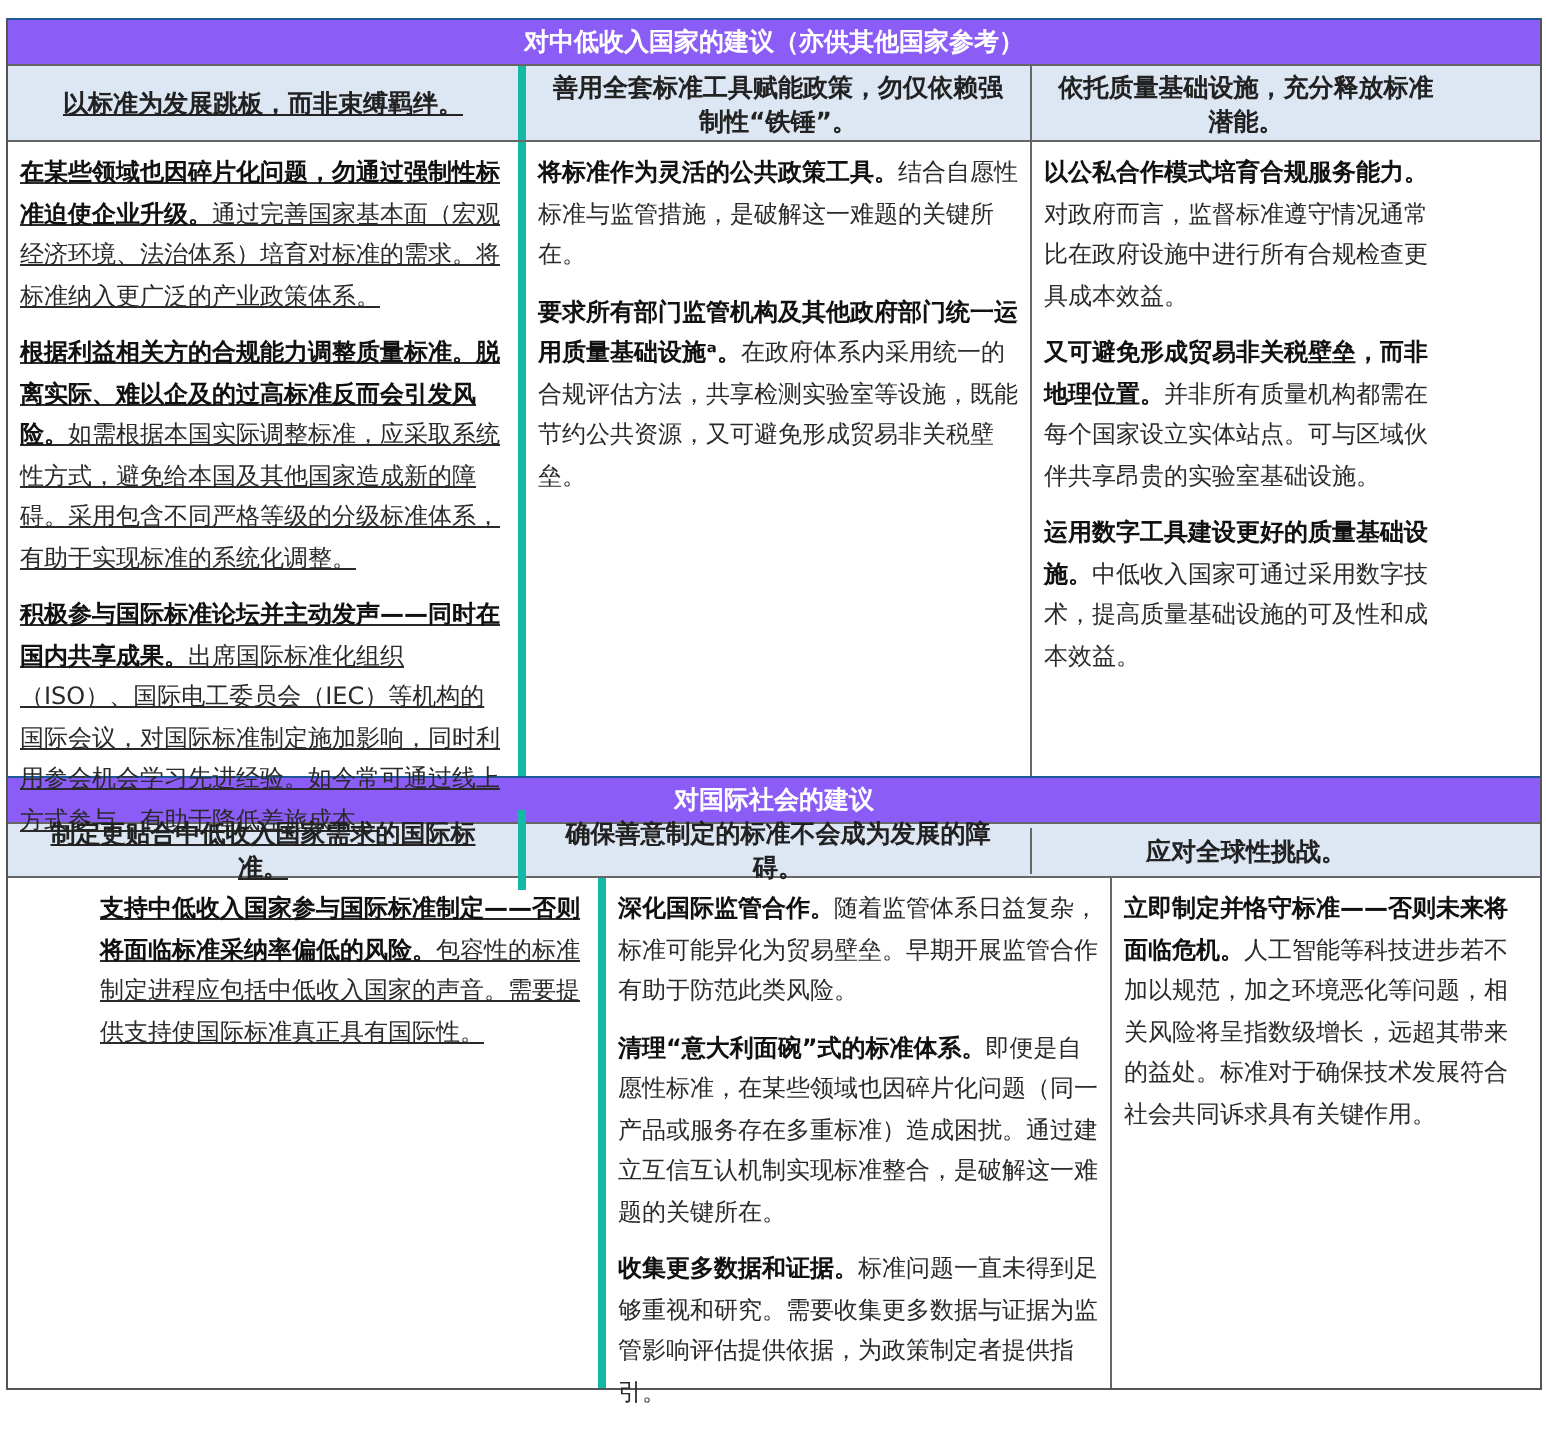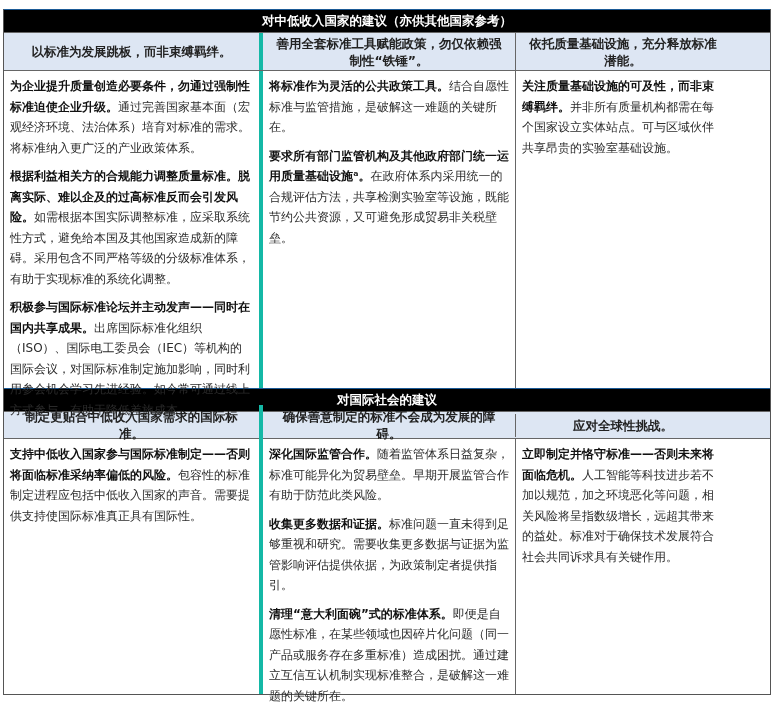--- a/index.html
+++ b/index.html
@@ -1,78 +1,80 @@
 <!DOCTYPE html>
 <html><head>
   <meta charset="utf-8">
   <style>
     html, body { margin: 0; padding: 0; background: #ffffff; }
     body { width: 773px; height: 725px; position: relative; overflow: hidden;
       font-family: "DejaVu Sans", "Liberation Sans", sans-serif; color: #222; }
     .table { position: absolute; left: 3px; top: 9px; width: 766px;
       border-left: 1.5px solid #555; border-right: 1.5px solid #555; border-bottom: 1.5px solid #555; }
-    .sec-title { background: #000000; color: #fff; font-weight: bold; font-size: 12.5px;
+    .sec-title { background: #8b5cf6; color: #fff; font-weight: bold; font-size: 12.5px;
       text-align: center; height: 22px; line-height: 22px; border-top: 1.5px solid #1b5a96; }
     .row { display: flex; }
     .sub { background: #dde6f3; border-top: 1px solid #666; border-bottom: 1px solid #666; }
     .sub .cell { font-weight: bold; font-size: 12.5px; text-align: center; display: flex;
       align-items: center; justify-content: center; padding: 3px 10px; line-height: 17px; }
     .sub1 { height: 37px; }
     .sub2 { height: 26px; align-items: center; }
     .cell { box-sizing: border-box; }
-    .c1 { width: 255px; }
+    .c1 { width: 255px; text-decoration: underline; }
     .c2 { width: 256px; border-left: 4px solid #14b8a6; }
     .c3 { width: 215px; border-left: 1px solid #666; }
     .body .cell { padding: 5px 5px 4px 6px; font-size: 12px; line-height: 20.5px; color: #2a2a2a; }
     .body1 { height: 317px; }
-    .body2 { height: 255px; }
+    .body2 { height: 255px; justify-content: flex-end; }
     .para { margin: 0 0 8px 0; }
     .para b { color: #111; }
     .source { position: absolute; left: 0; top: 740px; font-family: Liberation Mono, monospace;
       font-size: 17px; color: #b91c1c; letter-spacing: 0.5px; }
   </style>
 </head>
 <body>
 
 <div class="table">
   <div class="sec-title">对中低收入国家的建议（亦供其他国家参考）</div>
   <div class="row sub sub1">
     <div class="cell c1">以标准为发展跳板，而非束缚羁绊。</div>
     <div class="cell c2">善用全套标准工具赋能政策，勿仅依赖强制性“铁锤”。</div>
     <div class="cell c3">依托质量基础设施，充分释放标准潜能。</div>
   </div>
   <div class="row body body1">
     <div class="cell c1">
-      <p class="para"><b>为企业提升质量创造必要条件，勿通过强制性标准迫使企业升级。</b><span>通过完善国家基本面（宏观经济环境、法治体系）培育对标准的需求。将标准纳入更广泛的产业政策体系。</span></p>
+      <p class="para"><b>在某些领域也因碎片化问题，勿通过强制性标准迫使企业升级。</b><span>通过完善国家基本面（宏观经济环境、法治体系）培育对标准的需求。将标准纳入更广泛的产业政策体系。</span></p>
       <p class="para"><b>根据利益相关方的合规能力调整质量标准。脱离实际、难以企及的过高标准反而会引发风险。</b><span>如需根据本国实际调整标准，应采取系统性方式，避免给本国及其他国家造成新的障碍。采用包含不同严格等级的分级标准体系，有助于实现标准的系统化调整。</span></p>
       <p class="para"><b>积极参与国际标准论坛并主动发声——同时在国内共享成果。</b><span>出席国际标准化组织（ISO）、国际电工委员会（IEC）等机构的国际会议，对国际标准制定施加影响，同时利用参会机会学习先进经验。如今常可通过线上方式参与，有助于降低差旅成本。</span></p>
     </div>
     <div class="cell c2">
       <p class="para"><b>将标准作为灵活的公共政策工具。</b><span>结合自愿性标准与监管措施，是破解这一难题的关键所在。</span></p>
       <p class="para"><b>要求所有部门监管机构及其他政府部门统一运用质量基础设施ᵃ。</b><span>在政府体系内采用统一的合规评估方法，共享检测实验室等设施，既能节约公共资源，又可避免形成贸易非关税壁垒。</span></p>
     </div>
     <div class="cell c3">
-      <p class="para"><b>关注质量基础设施的可及性，而非束缚羁绊。</b><span>并非所有质量机构都需在每个国家设立实体站点。可与区域伙伴共享昂贵的实验室基础设施。</span></p>
+      <p class="para"><b>以公私合作模式培育合规服务能力。</b><span>对政府而言，监督标准遵守情况通常比在政府设施中进行所有合规检查更具成本效益。</span></p>
+      <p class="para"><b>又可避免形成贸易非关税壁垒，而非地理位置。</b><span>并非所有质量机构都需在每个国家设立实体站点。可与区域伙伴共享昂贵的实验室基础设施。</span></p>
+      <p class="para"><b>运用数字工具建设更好的质量基础设施。</b><span>中低收入国家可通过采用数字技术，提高质量基础设施的可及性和成本效益。</span></p>
     </div>
   </div>
 
   <div class="sec-title">对国际社会的建议</div>
   <div class="row sub sub2">
     <div class="cell c1">制定更贴合中低收入国家需求的国际标准。</div>
     <div class="cell c2">确保善意制定的标准不会成为发展的障碍。</div>
     <div class="cell c3">应对全球性挑战。</div>
   </div>
   <div class="row body body2">
     <div class="cell c1">
       <p class="para"><b>支持中低收入国家参与国际标准制定——否则将面临标准采纳率偏低的风险。</b><span>包容性的标准制定进程应包括中低收入国家的声音。需要提供支持使国际标准真正具有国际性。</span></p>
     </div>
     <div class="cell c2">
       <p class="para"><b>深化国际监管合作。</b><span>随着监管体系日益复杂，标准可能异化为贸易壁垒。早期开展监管合作有助于防范此类风险。</span></p>
+      <p class="para"><b>清理“意大利面碗”式的标准体系。</b><span>即便是自愿性标准，在某些领域也因碎片化问题（同一产品或服务存在多重标准）造成困扰。通过建立互信互认机制实现标准整合，是破解这一难题的关键所在。</span></p>
       <p class="para"><b>收集更多数据和证据。</b><span>标准问题一直未得到足够重视和研究。需要收集更多数据与证据为监管影响评估提供依据，为政策制定者提供指引。</span></p>
-      <p class="para"><b>清理“意大利面碗”式的标准体系。</b><span>即便是自愿性标准，在某些领域也因碎片化问题（同一产品或服务存在多重标准）造成困扰。通过建立互信互认机制实现标准整合，是破解这一难题的关键所在。</span></p>
     </div>
     <div class="cell c3">
       <p class="para"><b>立即制定并恪守标准——否则未来将面临危机。</b><span>人工智能等科技进步若不加以规范，加之环境恶化等问题，相关风险将呈指数级增长，远超其带来的益处。标准对于确保技术发展符合社会共同诉求具有关键作用。</span></p>
     </div>
   </div>
 </div>
 
 <div class="source">来源及翻译：《2025 年世界发展报告》编写团队。</div>
 
 </body></html>

